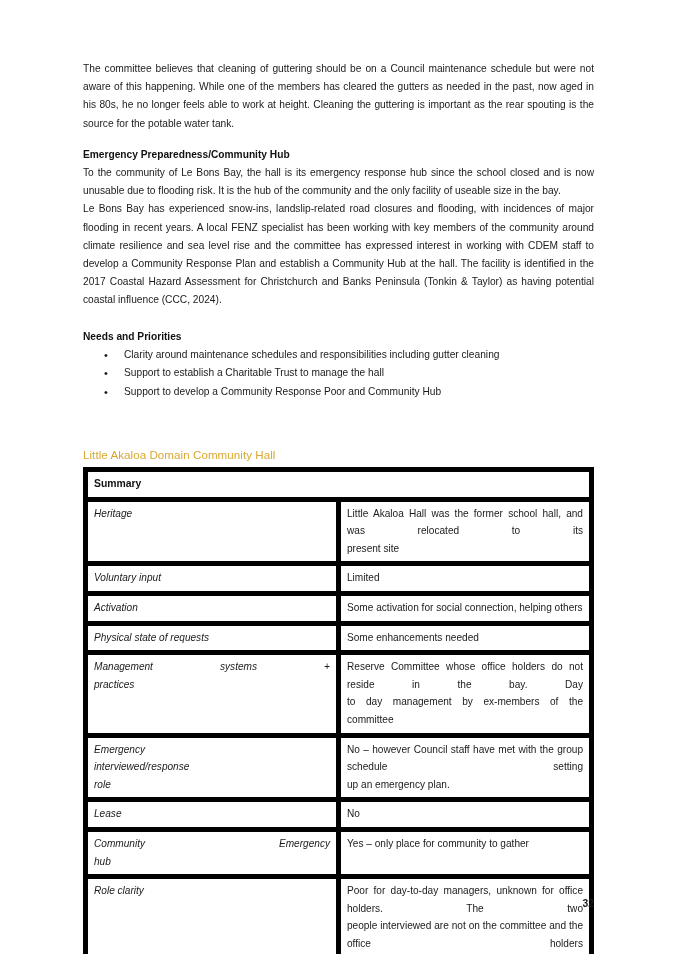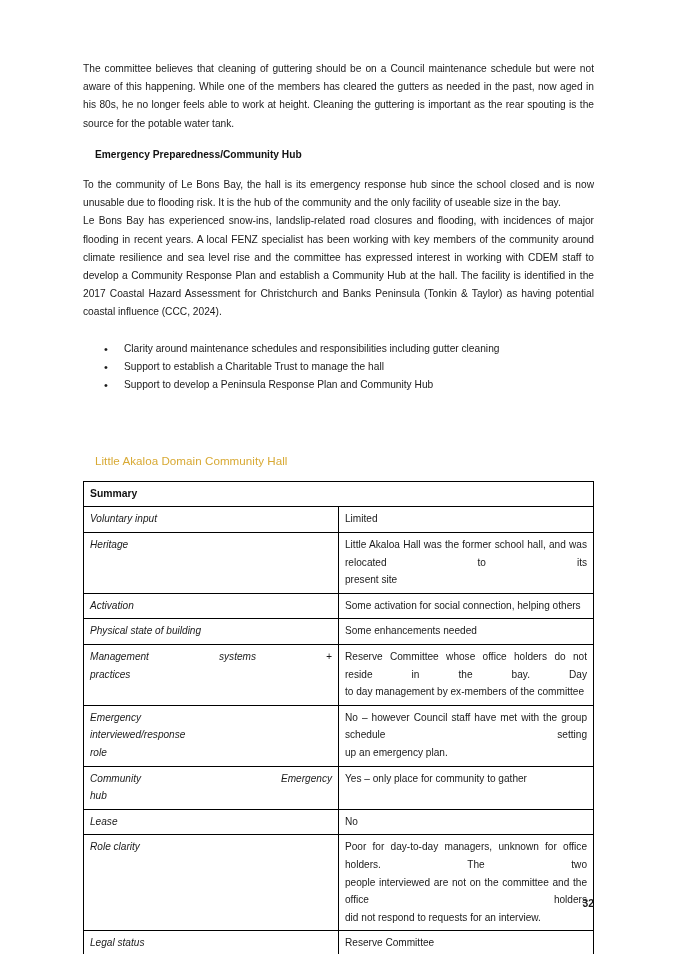--- a/index.html
+++ b/index.html
@@ -38,21 +38,21 @@
     color: #1a1a1a;
   }
   p.body-par.spaced {
     margin-bottom: 13px;
   }
   .section-head {
     font-size: 10.2px;
     line-height: 18.2px;
     font-weight: bold;
     color: #111111;
-    margin: 12px;
+    margin: 0;
   }
   .gap-md { height: 18px; }
 
   ul.needs {
     margin: 0;
     padding: 0;
     list-style: none;
   }
   ul.needs li {
     position: relative;
@@ -64,36 +64,36 @@
   ul.needs li .bullet {
     position: absolute;
     left: 21px;
     top: 0;
     font-size: 11px;
     line-height: 18.4px;
     color: #1a1a1a;
   }
 
   h2.orange-head {
-    margin: 12px;
+    margin: 0;
     font-size: 11.6px;
     line-height: 16px;
     font-weight: normal;
     color: #d8a933;
     letter-spacing: 0.05px;
   }
 
   table.summary {
     border-collapse: collapse;
     width: 511px;
     margin-top: 4px;
     table-layout: fixed;
   }
   table.summary td, table.summary th {
-    border: 1px solid #000000;
+    border: 5px solid #000000;
     padding: 3px 6px 4px 6px;
     vertical-align: top;
     font-size: 10.1px;
     line-height: 17.6px;
     text-align: left;
     font-weight: normal;
   }
   table.summary th.head-cell {
     font-weight: bold;
     font-size: 10.4px;
@@ -150,55 +150,56 @@
     <p class="body-par spaced">The committee believes that cleaning of guttering should be on a Council maintenance schedule but were not aware of this happening. While one of the members has cleared the gutters as needed in the past, now aged in his 80s, he no longer feels able to work at height. Cleaning the guttering is important as the rear spouting is the source for the potable water tank.</p>
 
     <div class="section-head">Emergency Preparedness/Community Hub</div>
 
     <p class="body-par">To the community of Le Bons Bay, the hall is its emergency response hub since the school closed and is now unusable due to flooding risk. It is the hub of the community and the only facility of useable size in the bay.</p>
 
     <p class="body-par">Le Bons Bay has experienced snow-ins, landslip-related road closures and flooding, with incidences of major flooding in recent years. A local FENZ specialist has been working with key members of the community around climate resilience and sea level rise and the committee has expressed interest in working with CDEM staff to develop a Community Response Plan and establish a Community Hub at the hall. The facility is identified in the 2017 Coastal Hazard Assessment for Christchurch and Banks Peninsula (Tonkin &amp; Taylor) as having potential coastal influence (CCC, 2024).</p>
 
     <div class="gap-md"></div>
 
+    <div class="section-head">Needs and Priorities</div>
 
     <ul class="needs" id="needs-list">
         <li><span class="bullet">•</span><span>Clarity around maintenance schedules and responsibilities including gutter cleaning</span></li>
         <li><span class="bullet">•</span><span>Support to establish a Charitable Trust to manage the hall</span></li>
-        <li><span class="bullet">•</span><span>Support to develop a Peninsula Response Plan and Community Hub</span></li>
+        <li><span class="bullet">•</span><span>Support to develop a Community Response Poor and Community Hub</span></li>
       </ul>
 
     <div style="height:46px;"></div>
 
     <h2 class="orange-head">Little Akaloa Domain Community Hall</h2>
 
     <table class="summary">
       <thead>
         <tr>
           <th class="head-cell" colspan="2">Summary</th>
         </tr>
       </thead>
       <tbody id="summary-body">
           <tr>
+            <td class="label-cell">Heritage</td>
+            <td class="value-cell just-lines">
+              <span class="vline">Little Akaloa Hall was the former school hall, and was relocated to its</span>
+              <span class="vline last">present site</span>
+            </td>
+          </tr>
+          <tr>
             <td class="label-cell">Voluntary input</td>
             <td class="value-cell">Limited</td>
           </tr>
           <tr>
-            <td class="label-cell">Heritage</td>
-            <td class="value-cell just-lines">
-              <span class="vline">Little Akaloa Hall was the former school hall, and was relocated to its</span>
-              <span class="vline last">present site</span>
-            </td>
-          </tr>
-          <tr>
             <td class="label-cell">Activation</td>
             <td class="value-cell">Some activation for social connection, helping others</td>
           </tr>
           <tr>
-            <td class="label-cell">Physical state of building</td>
+            <td class="label-cell">Physical state of requests</td>
             <td class="value-cell">Some enhancements needed</td>
           </tr>
           <tr>
             <td class="label-cell justified">
               <span class="jline">Management systems +</span>
               <span class="jline last">practices</span>
             </td>
             <td class="value-cell just-lines">
               <span class="vline">Reserve Committee whose office holders do not reside in the bay. Day</span>
               <span class="vline last">to day management by ex-members of the committee</span>
@@ -209,31 +210,31 @@
               <span class="jline">Emergency</span>
               <span class="jline">interviewed/response</span>
               <span class="jline last">role</span>
             </td>
             <td class="value-cell just-lines">
               <span class="vline">No – however Council staff have met with the group schedule setting</span>
               <span class="vline last">up an emergency plan.</span>
             </td>
           </tr>
           <tr>
+            <td class="label-cell">Lease</td>
+            <td class="value-cell">No</td>
+          </tr>
+          <tr>
             <td class="label-cell justified">
               <span class="jline">Community Emergency</span>
               <span class="jline last">hub</span>
             </td>
             <td class="value-cell">Yes – only place for community to gather</td>
           </tr>
           <tr>
-            <td class="label-cell">Lease</td>
-            <td class="value-cell">No</td>
-          </tr>
-          <tr>
             <td class="label-cell">Role clarity</td>
             <td class="value-cell just-lines">
               <span class="vline">Poor for day-to-day managers, unknown for office holders. The two</span>
               <span class="vline">people interviewed are not on the committee and the office holders</span>
               <span class="vline last">did not respond to requests for an interview.</span>
             </td>
           </tr>
           <tr>
             <td class="label-cell">Legal status</td>
             <td class="value-cell">Reserve Committee</td>

